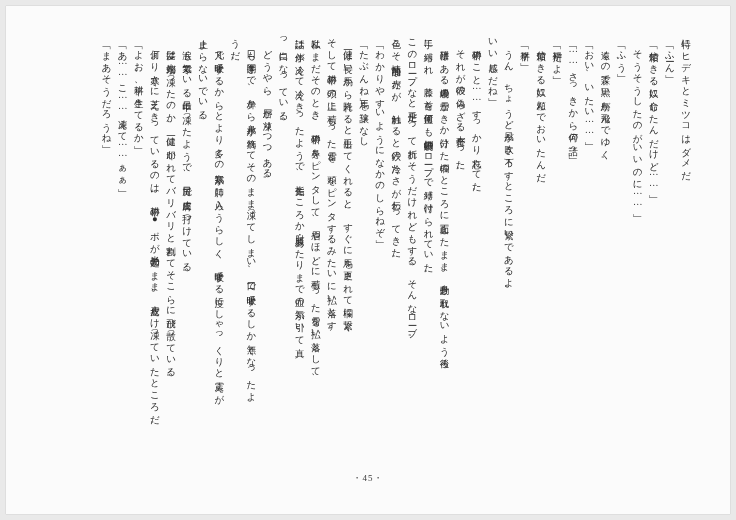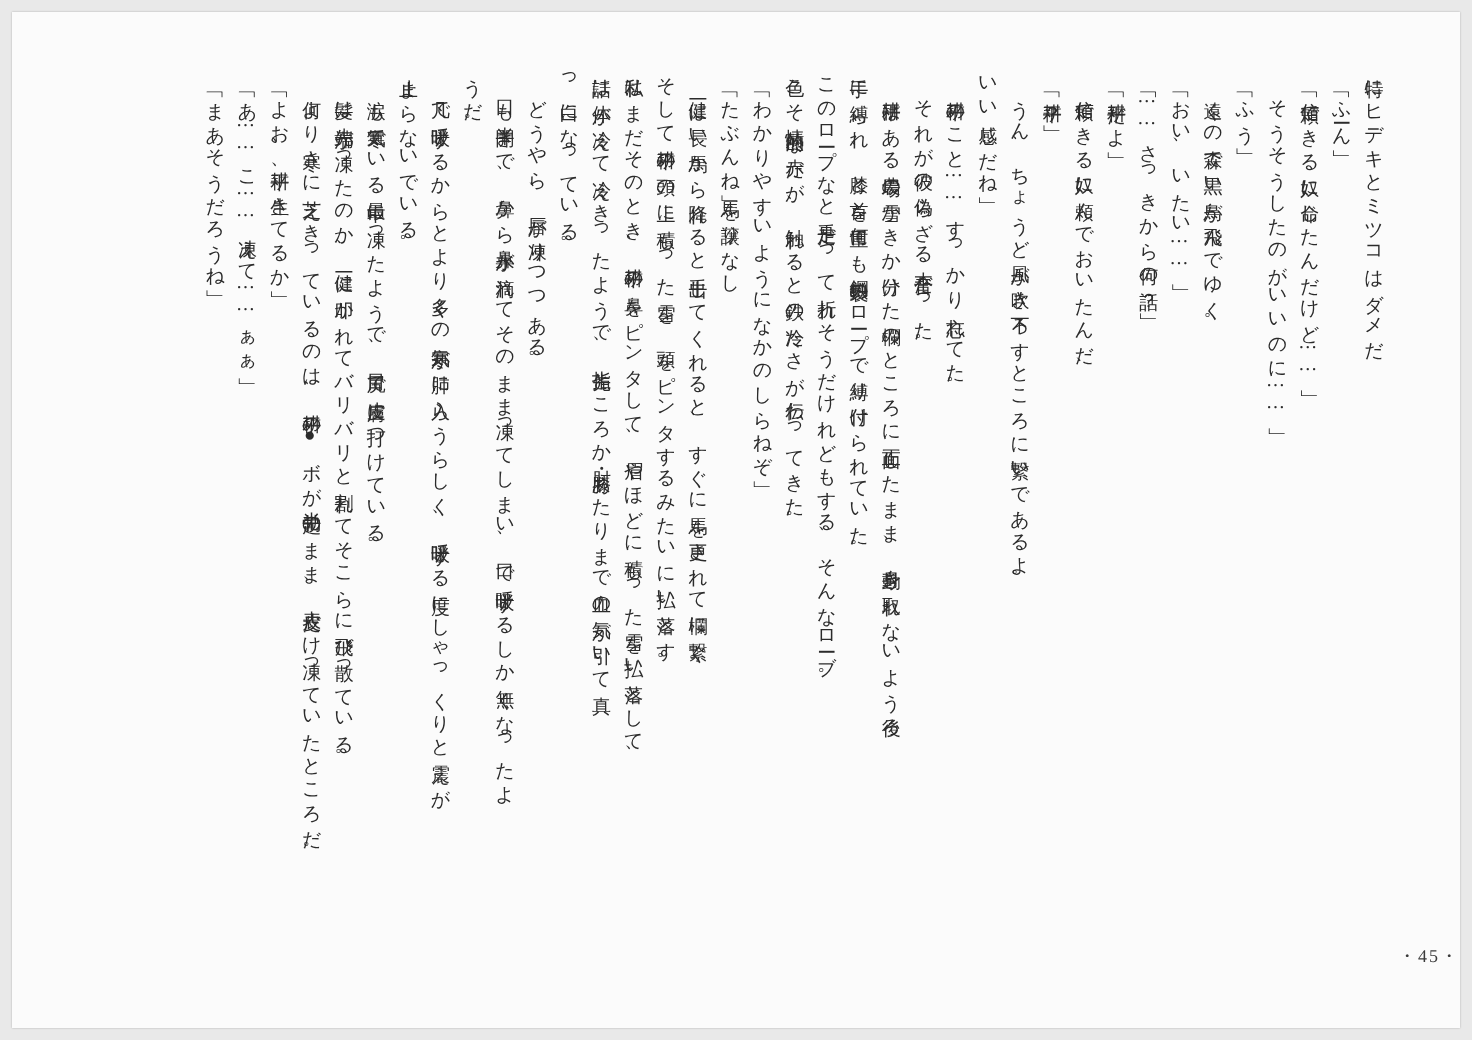--- a/index.html
+++ b/index.html
@@ -48,21 +48,21 @@
     width: 16.1px;
     flex: 0 0 16.1px;
     font-family: "Liberation Serif", "DejaVu Serif", serif;
   }
   .vline.indent-1 { padding-top: 11px; }
   .pagenum {
     position: absolute;
     left: 0;
     right: 0;
     top: 466px;
-    text-align: right;
+    text-align: center;
     font-size: 9px;
     color: #3a3a3a;
     letter-spacing: 1px;
     font-family: "Liberation Serif", "DejaVu Serif", serif;
   }
 </style>
 </head>
 <body>
 
 <div class="page">

